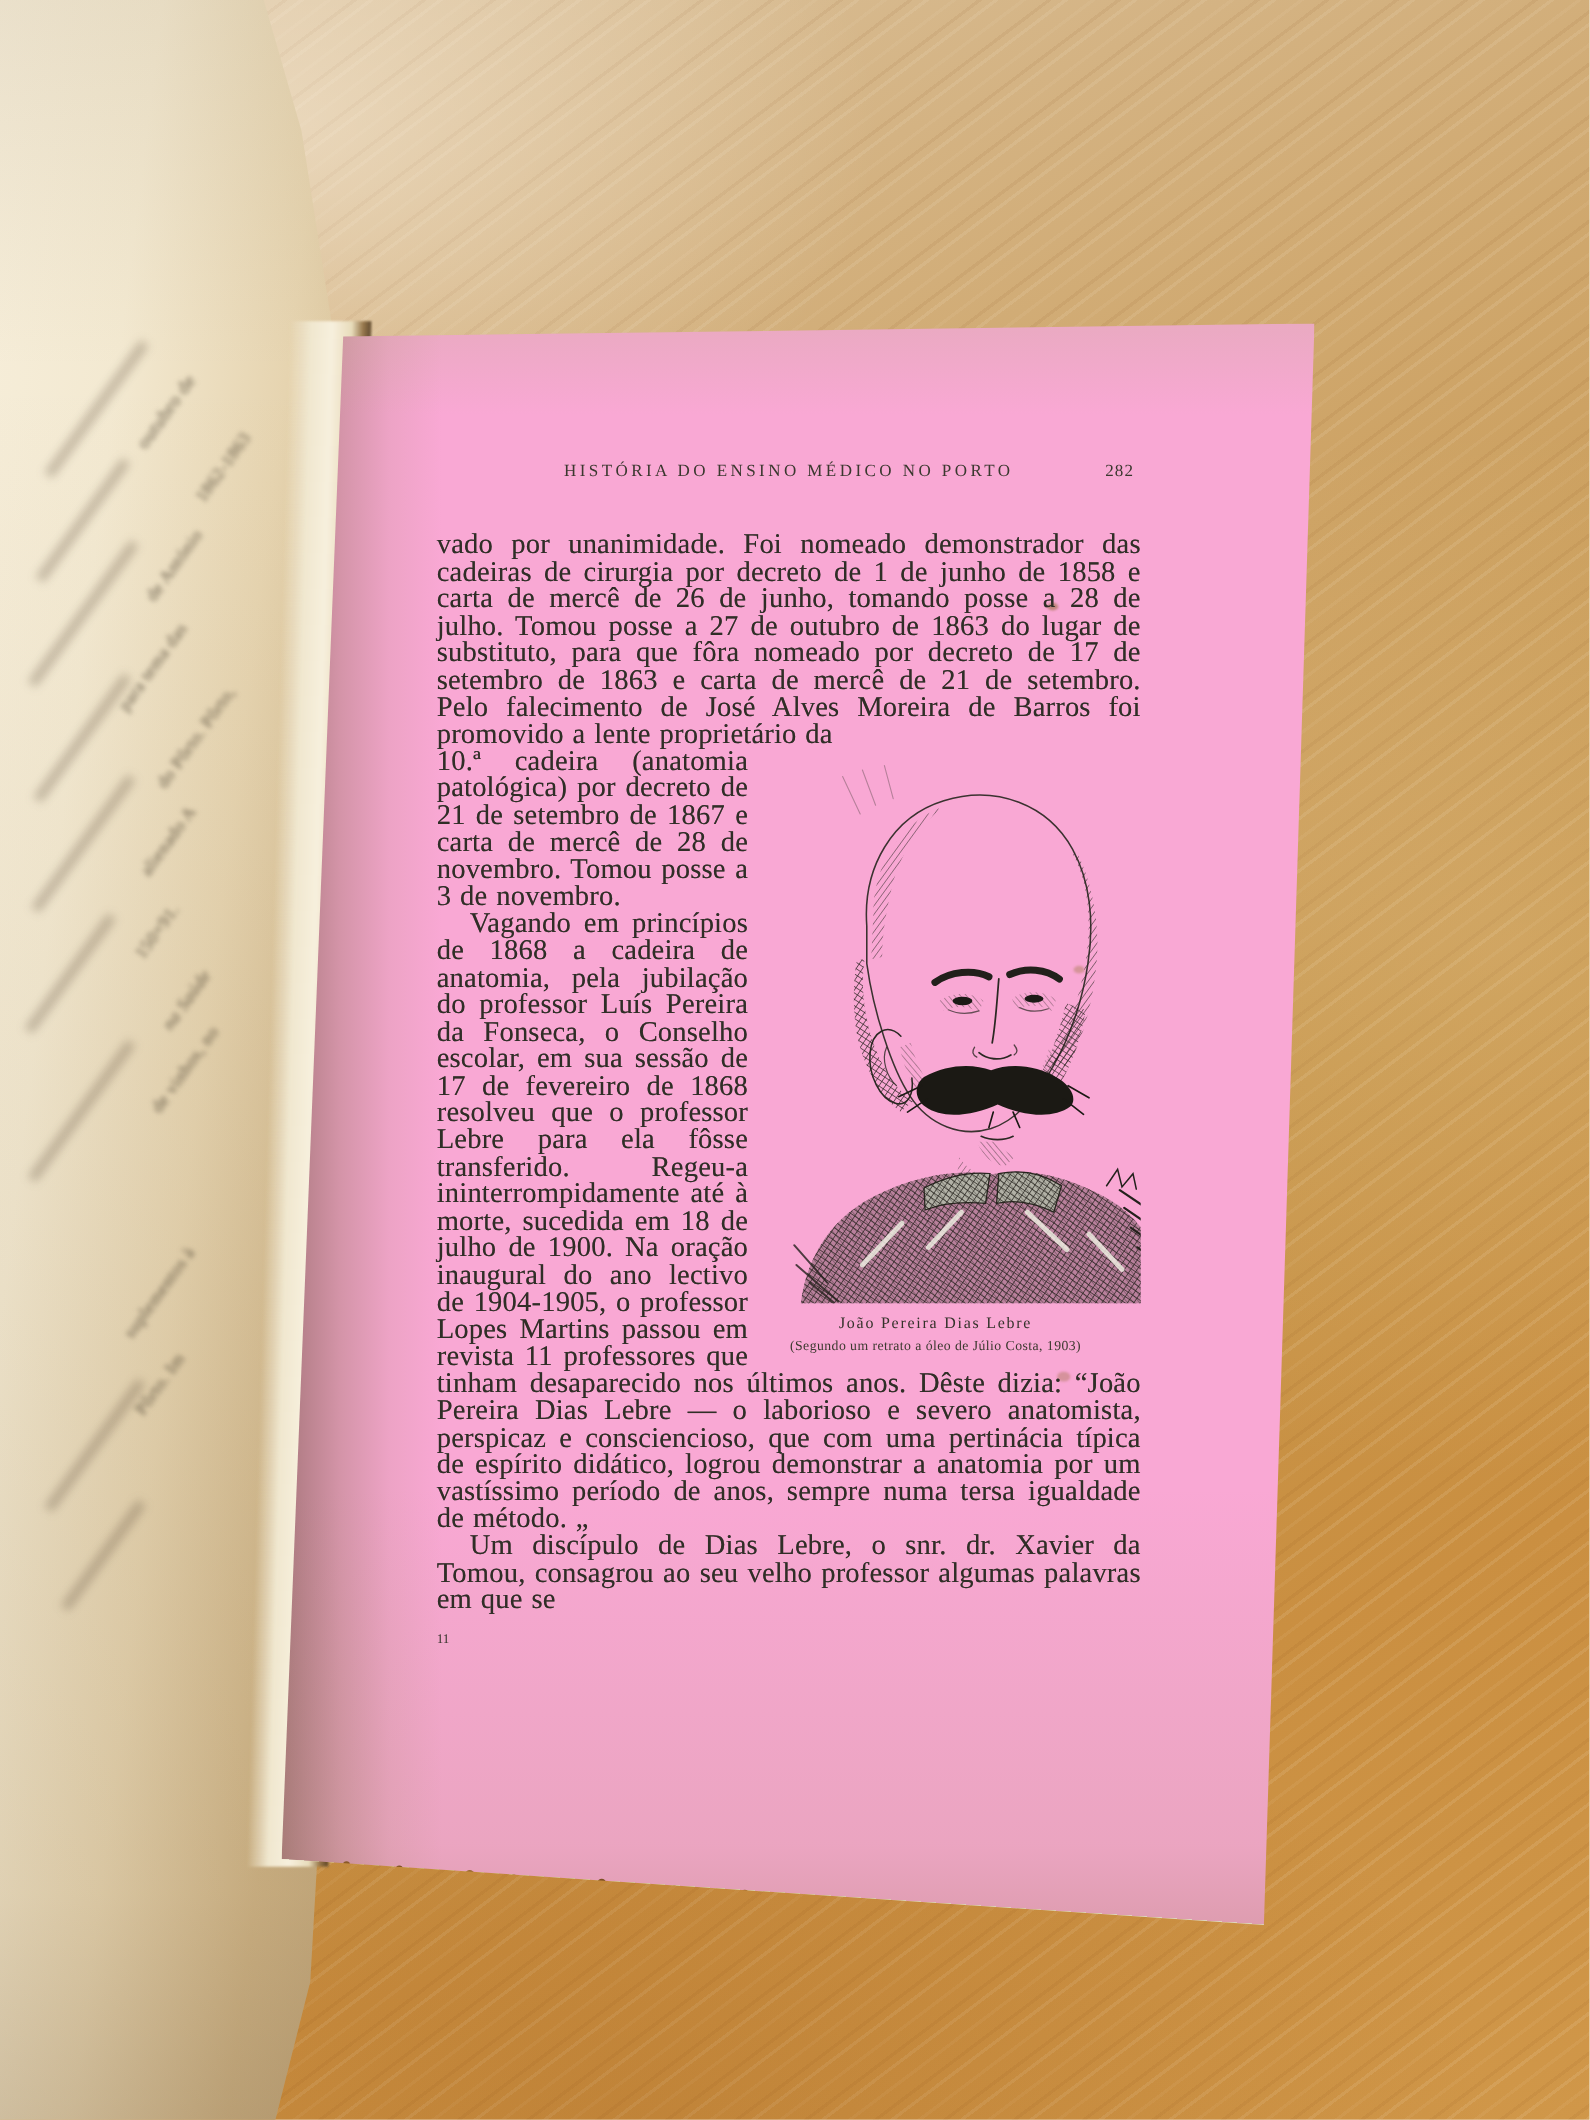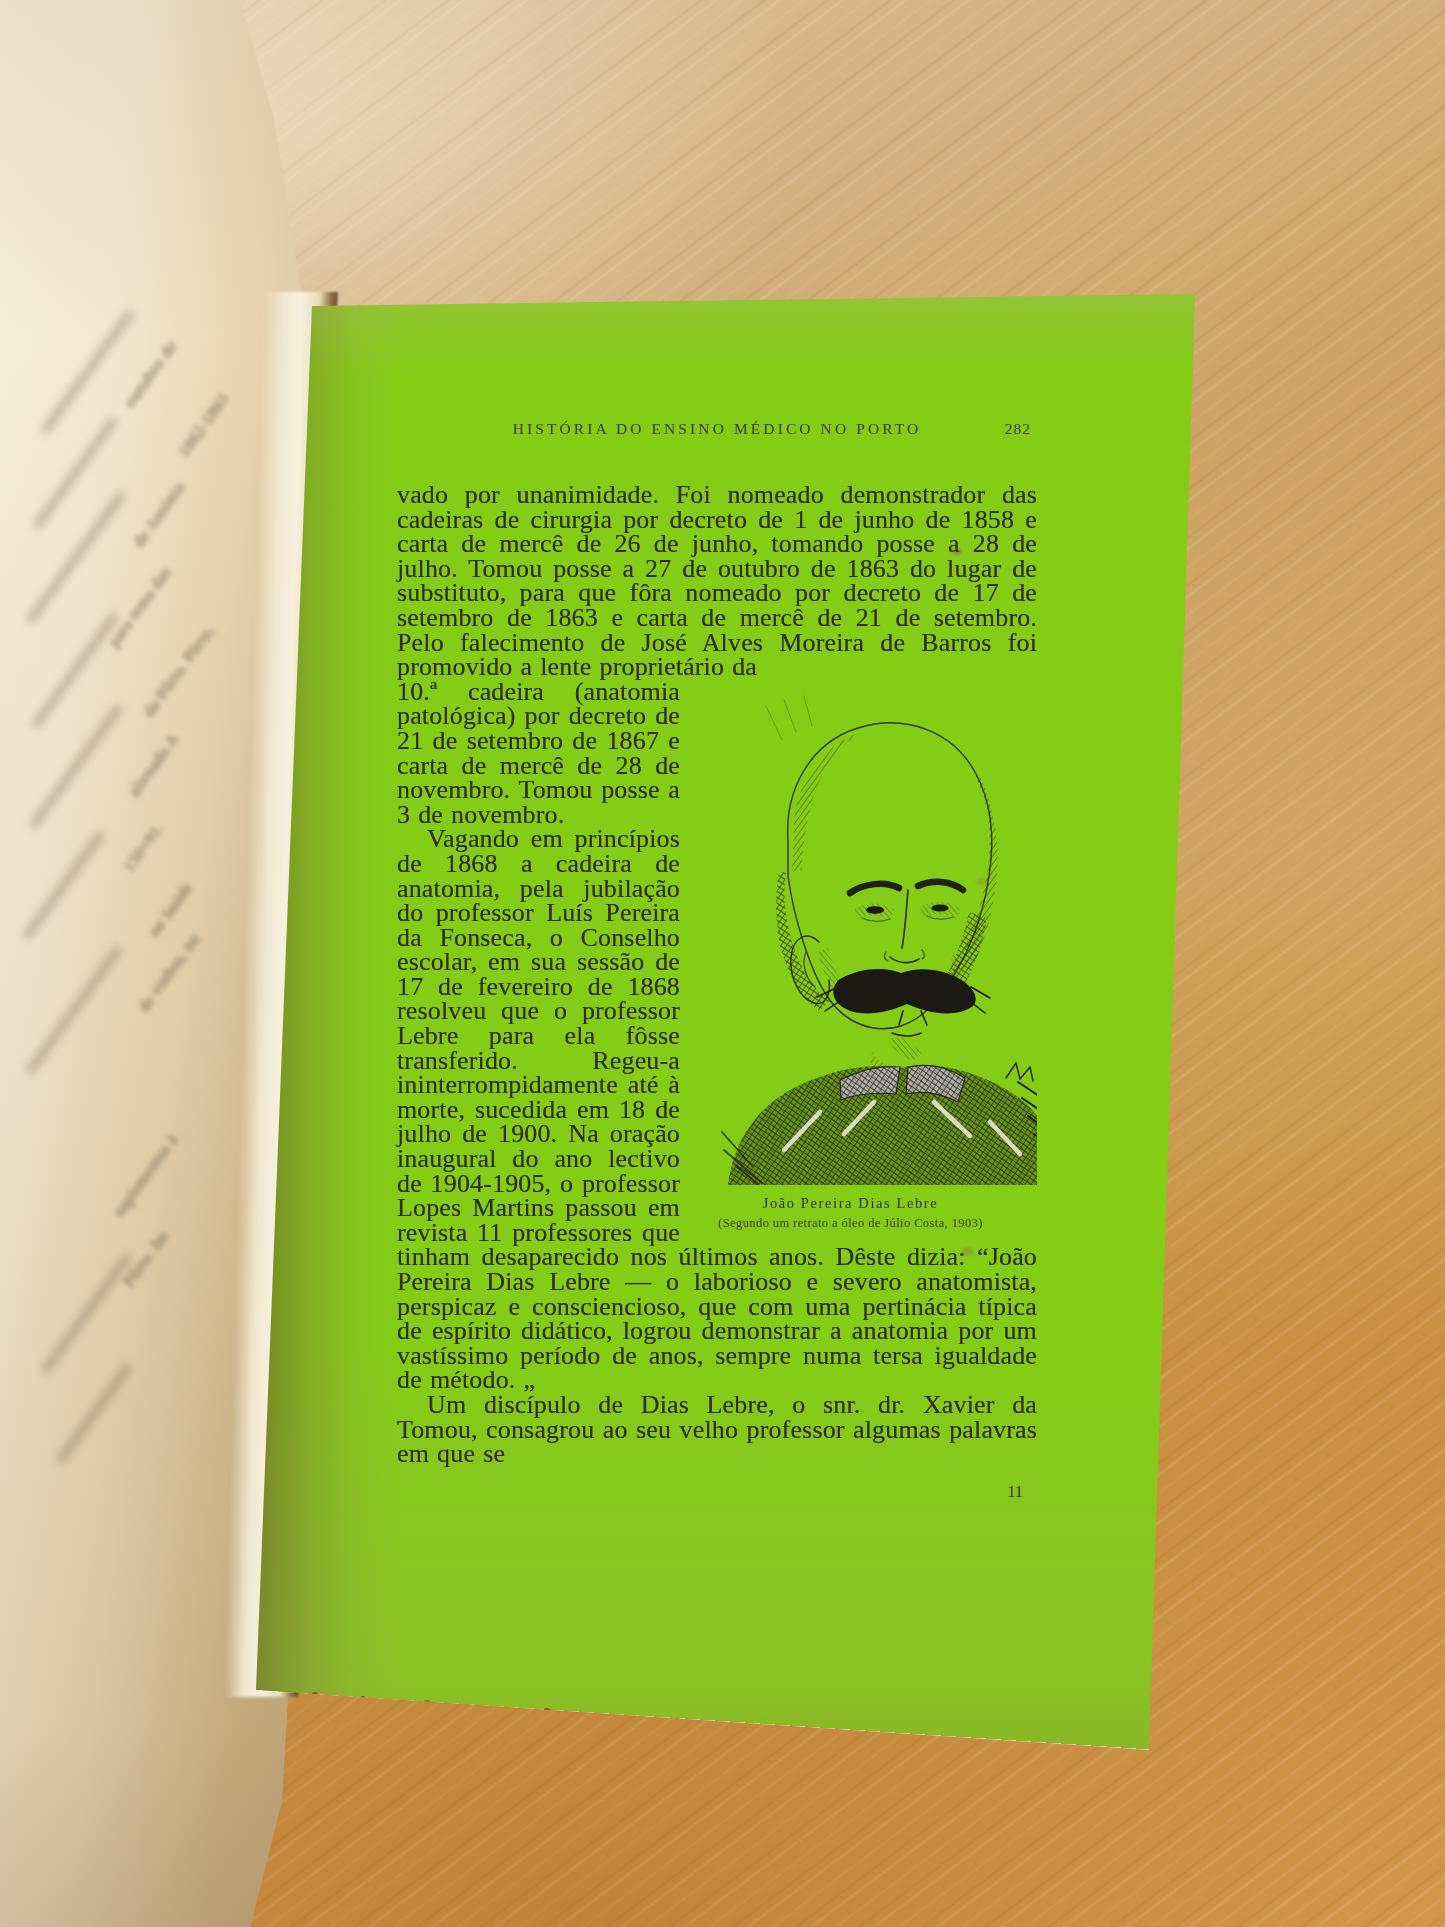--- a/index.html
+++ b/index.html
@@ -39,21 +39,21 @@
     background:linear-gradient(90deg, rgba(240,230,206,0) 0%, #f0e7cf 26%, #f7f0dd 52%,
       #e8dcbb 76%, rgba(146,114,70,.92) 90%, rgba(78,58,33,.88) 100%);}
 
   
   .right-page{position:absolute;left:252px;top:288px;width:950px;height:1478px;
     clip-path:polygon(60px 18px, 943px 6px, 897px 1462px, 4px 1402px);
     background:
       radial-gradient(520px 420px at 78% 22%, rgba(252,252,248,.55), rgba(252,252,248,0) 70%),
       linear-gradient(100deg, #cdbd9d 0%, #e2dcc9 7%, #ebe8da 16%, #efeee3 40%, #edebde 70%, #e7e2d0 92%, #ded4ba 100%),
       linear-gradient(175deg, #ecead e 0%, #eae7d9 45%, #e6e0cd 78%, #ded3b8 100%);
-    background-color:#84cc16;
+    background-color:#f9a8d4;
     filter:drop-shadow(0 16px 18px rgba(80,45,10,.38));}
   .gutter-shadow{position:absolute;left:0;top:0;bottom:0;width:150px;
     background:linear-gradient(90deg, rgba(96,74,45,.55) 0%, rgba(126,102,66,.30) 38%, rgba(150,128,90,.12) 68%, rgba(150,128,90,0) 100%);}
   .page-vert-shade{position:absolute;inset:0;
     background:linear-gradient(180deg, rgba(190,175,140,.28) 0%, rgba(190,175,140,0) 6%, rgba(0,0,0,0) 72%, rgba(170,150,105,.18) 94%, rgba(150,125,80,.30) 100%);}
   .edge-band{position:absolute;left:4px;top:1386px;width:900px;height:60px;
     transform:rotate(3.8deg);transform-origin:left top;
     background:linear-gradient(180deg, rgba(0,0,0,0) 0 16px, #ded5c0 16px 30px, #cfc5a9 30px 36px, rgba(0,0,0,0) 36px);}
   .foxing{position:absolute;left:60px;top:1404px;width:6px;height:5px;border-radius:50%;background:#8a5a28;
     box-shadow: 48px 4px 0 0 #7c4f22, 112px 9px 0 1px #996a34, 152px 12px 0 0 #8a5a28,
@@ -72,21 +72,21 @@
     letter-spacing:.15px;word-spacing:1.4px;color:#302e27;
     text-shadow:0 0 .5px rgba(48,46,39,.55);}
   .para1{margin-top:45px;}
   .flow{margin-top:0;}
   .indent{text-indent:30px;}
   .portrait-figure{float:right;width:345px;margin:6px 0 6px 12px;}
   .portrait-figure svg{display:block;}
   .figcap{margin-top:10px;text-align:center;transform:translateX(-14px);}
   .cap1{font-size:14.5px;font-weight:400;letter-spacing:1.6px;color:#34322a;}
   .cap2{font-size:12.5px;letter-spacing:.4px;color:#3c392f;margin-top:4px;text-align:center;}
-  .sig{margin-top:16px;text-align:right;padding-right:14px;font-size:16px;color:#34322a;}
+  .sig{margin-top:16px;text-align:left;padding-right:14px;font-size:12px;color:#34322a;}
   .clear{clear:both;}
 </style>
 </head>
 <body>
 
 <div class="wood-grain"></div>
 <div class="wood-light"></div>
 
 <div class="left-page">
   <div class="shade"></div>

